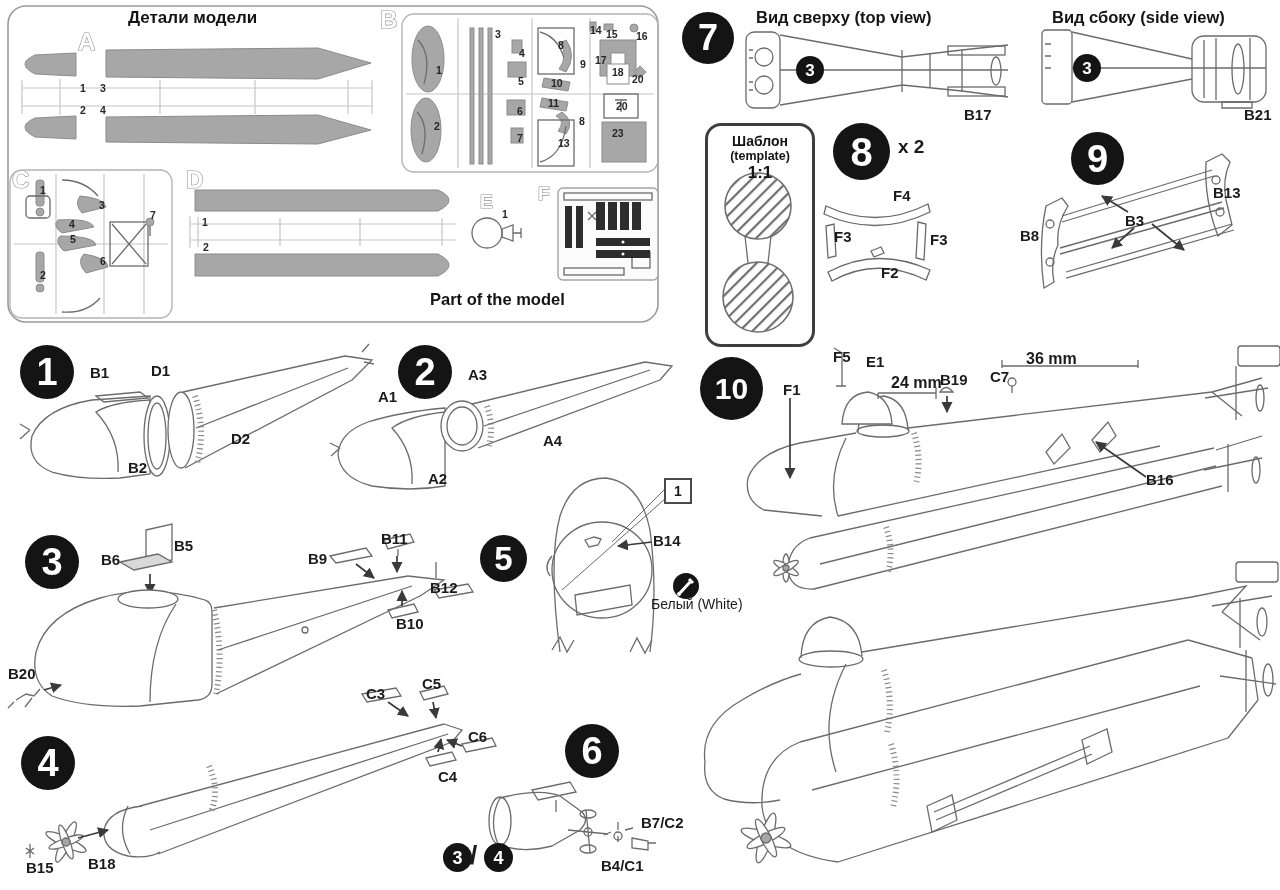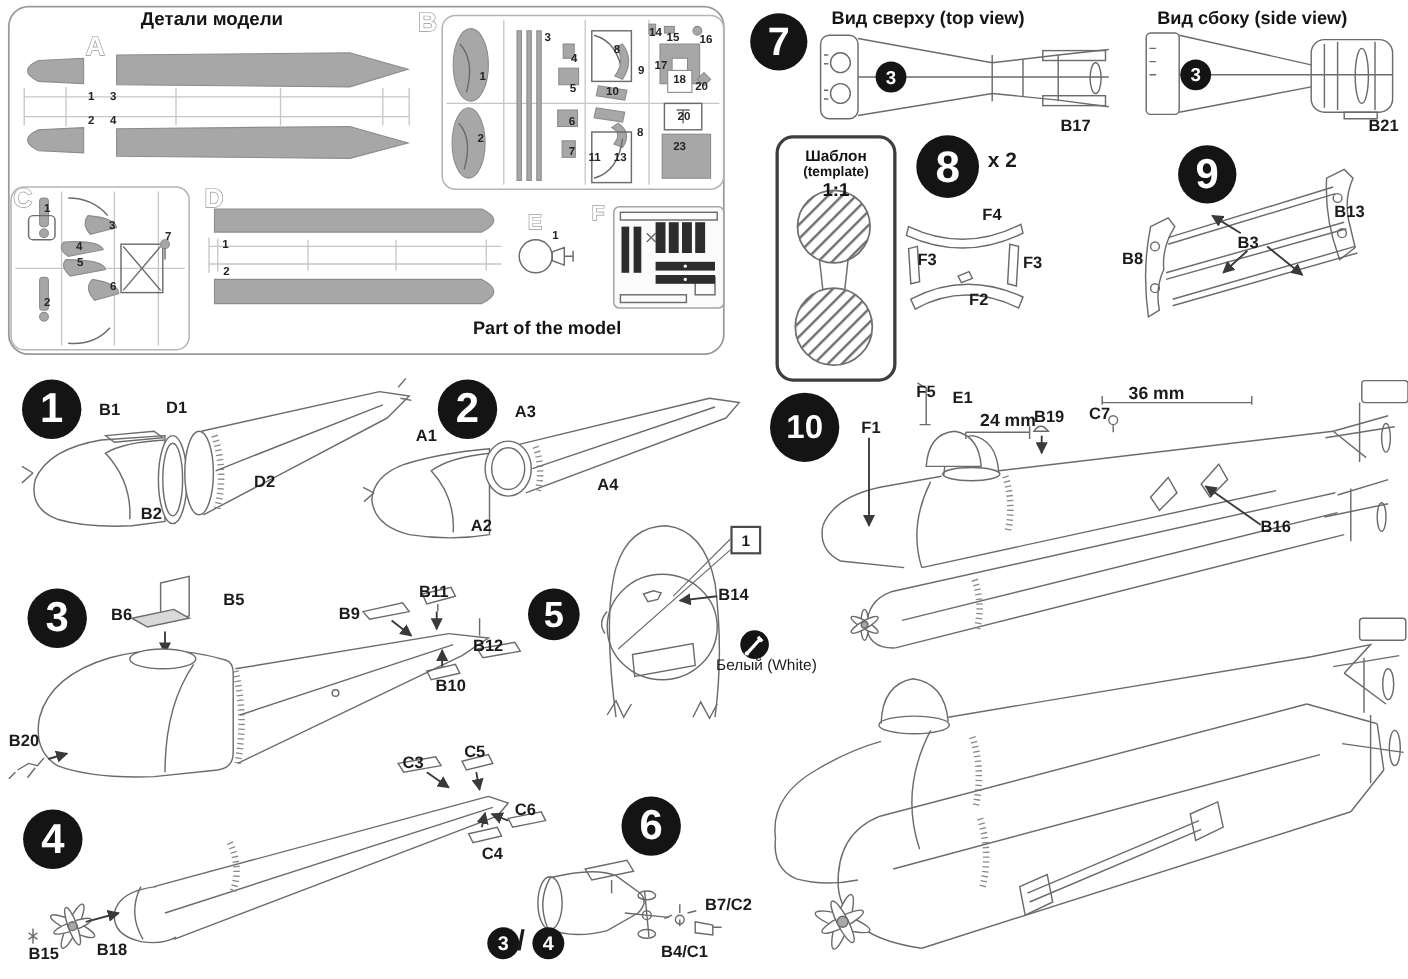--- a/index.html
+++ b/index.html
@@ -398,21 +398,21 @@
   <span class="lbl" style="left:151px;top:362px">D1</span>
   <span class="lbl" style="left:231px;top:430px">D2</span>
   <span class="lbl" style="left:128px;top:459px">B2</span>
 
   <span class="lbl" style="left:378px;top:388px">A1</span>
   <span class="lbl" style="left:468px;top:366px">A3</span>
   <span class="lbl" style="left:543px;top:432px">A4</span>
   <span class="lbl" style="left:428px;top:470px">A2</span>
 
   <span class="lbl" style="left:101px;top:551px">B6</span>
-  <span class="lbl" style="left:203px;top:537px">B5</span>
+  <span class="lbl" style="left:174px;top:537px">B5</span>
   <span class="lbl" style="left:308px;top:550px">B9</span>
   <span class="lbl" style="left:381px;top:530px">B11</span>
   <span class="lbl" style="left:430px;top:579px">B12</span>
   <span class="lbl" style="left:396px;top:615px">B10</span>
   <span class="lbl" style="left:8px;top:665px">B20</span>
 
   <span class="lbl" style="left:366px;top:685px">C3</span>
   <span class="lbl" style="left:422px;top:675px">C5</span>
   <span class="lbl" style="left:468px;top:728px">C6</span>
   <span class="lbl" style="left:438px;top:768px">C4</span>
@@ -445,21 +445,21 @@
     <span class="part-num" style="left: 436px; top: 64px;">1</span>
     <span class="part-num" style="left: 434px; top: 120px;">2</span>
     <span class="part-num" style="left: 495px; top: 28px;">3</span>
     <span class="part-num" style="left: 519px; top: 47px;">4</span>
     <span class="part-num" style="left: 518px; top: 75px;">5</span>
     <span class="part-num" style="left: 517px; top: 105px;">6</span>
     <span class="part-num" style="left: 517px; top: 132px;">7</span>
     <span class="part-num" style="left: 558px; top: 39px;">8</span>
     <span class="part-num" style="left: 580px; top: 58px;">9</span>
     <span class="part-num" style="left: 551px; top: 77px;">10</span>
-    <span class="part-num" style="left: 535px; top: 97px; margin-top: 40px;">11</span>
+    <span class="part-num" style="left: 548px; top: 97px;">11</span>
     <span class="part-num" style="left: 579px; top: 115px;">8</span>
     <span class="part-num" style="left: 558px; top: 137px;">13</span>
     <span class="part-num" style="left: 590px; top: 24px;">14</span>
     <span class="part-num" style="left: 606px; top: 28px;">15</span>
     <span class="part-num" style="left: 636px; top: 30px;">16</span>
     <span class="part-num" style="left: 595px; top: 54px;">17</span>
     <span class="part-num" style="left: 612px; top: 66px;">18</span>
     <span class="part-num" style="left: 632px; top: 73px;">20</span>
     <span class="part-num" style="left: 616px; top: 100px;">20</span>
     <span class="part-num" style="left: 612px; top: 127px;">23</span>

